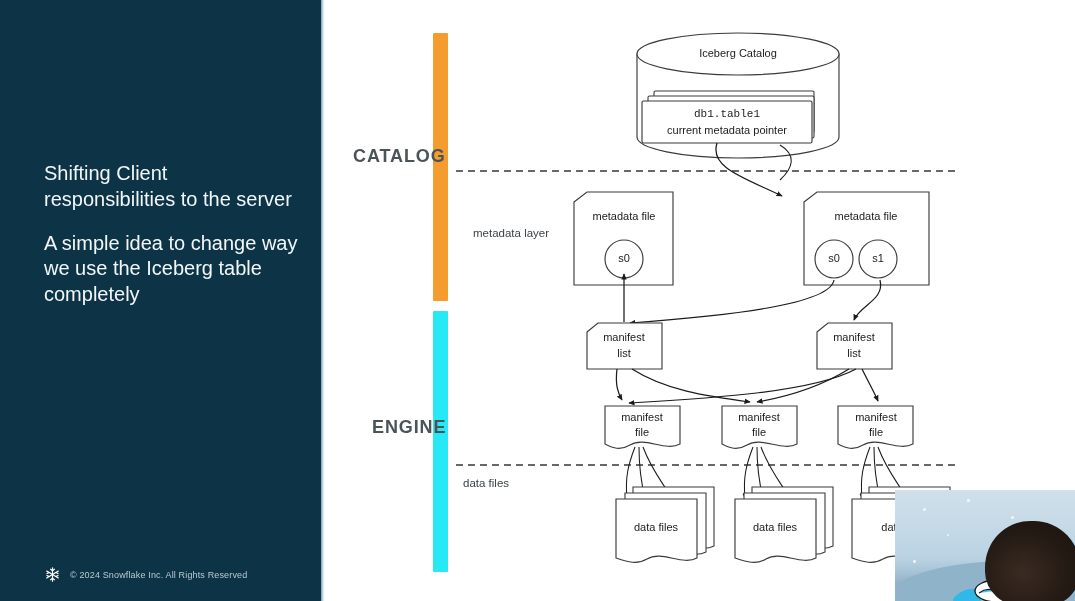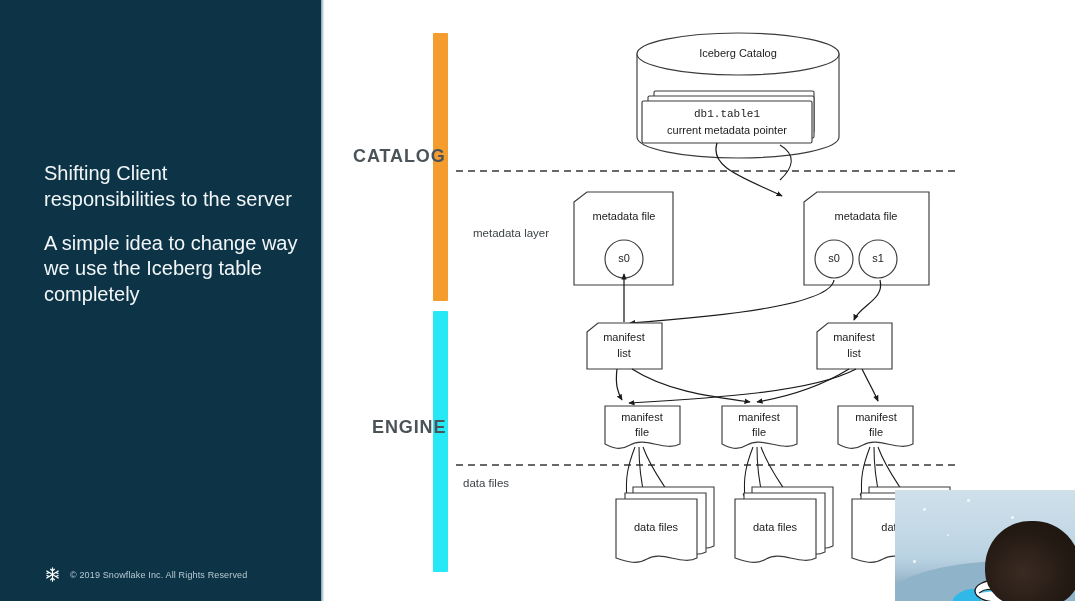--- a/index.html
+++ b/index.html
@@ -195,21 +195,21 @@
           <line x1="9.3" y1="4.6" x2="12" y2="6.6"></line>
             <line x1="14.7" y1="4.6" x2="12" y2="6.6"></line>
           <line x1="9.3" y1="19.4" x2="12" y2="17.4"></line>
             <line x1="14.7" y1="19.4" x2="12" y2="17.4"></line>
           <line x1="4.2" y1="10.6" x2="6.6" y2="9.4"></line>
             <line x1="4.2" y1="13.4" x2="6.6" y2="14.6"></line>
           <line x1="19.8" y1="10.6" x2="17.4" y2="9.4"></line>
             <line x1="19.8" y1="13.4" x2="17.4" y2="14.6"></line>
         </g>
       </svg>
-      <span id="copyright">© 2019 Snowflake Inc. All Rights Reserved</span>
+      <span id="copyright">© 2024 Snowflake Inc. All Rights Reserved</span>
     </div>
   </div>
   <div id="panel-edge"></div>
 
   <div id="diagram">
 
     <div class="layer-bar" id="bar-catalog"></div>
     <div class="layer-bar" id="bar-engine"></div>
 
     <div class="layer-label" id="label-catalog">CATALOG</div>

